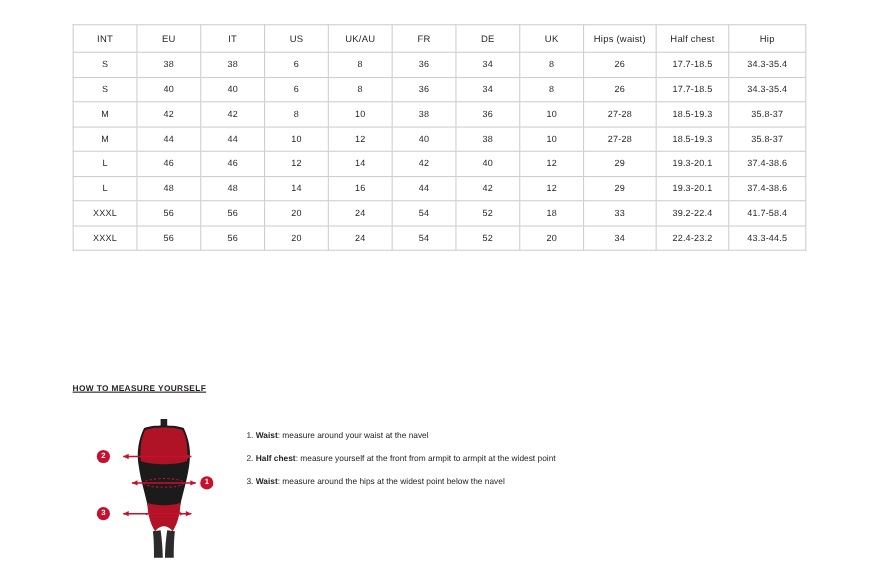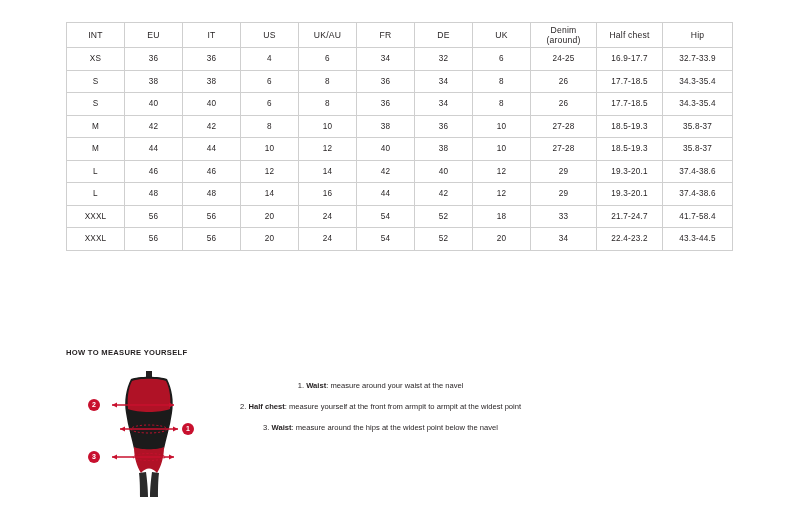--- a/index.html
+++ b/index.html
@@ -65,38 +65,38 @@
     position: absolute;
     left: 66px;
     top: 348px;
     width: 680px;
   }
   .measure-title {
     font-size: 7.6px;
     font-weight: bold;
     letter-spacing: 0.3px;
     color: #231f20;
-    margin-bottom: 12px;
+    margin-bottom: 22px;
+    text-decoration: underline;
   }
   .measure-body {
     position: relative;
     display: flex;
     align-items: flex-start;
   }
   .figure-area {
     position: relative;
     width: 110px;
     height: 130px;
     margin-left: 28px;
     flex: none;
   }
   .steps {
-    margin-left: 36px;
+    margin-left: 20px;
     padding-top: 12px;
-    text-align: center;
   }
   .step {
     font-size: 7.6px;
     color: #231f20;
     margin-bottom: 12px;
     line-height: 1.2;
   }
   .step b { font-weight: bold; }
 
   
@@ -143,39 +143,26 @@
       <thead>
         <tr>
           <th>INT</th>
           <th>EU</th>
           <th>IT</th>
           <th>US</th>
           <th>UK/AU</th>
           <th>FR</th>
           <th>DE</th>
           <th>UK</th>
-          <th>Denim (around)</th>
+          <th>Hips (waist)</th>
           <th>Half chest</th>
           <th>Hip</th>
         </tr>
       </thead>
       <tbody>
-        <tr>
-          <td>XS</td>
-          <td>36</td>
-          <td>36</td>
-          <td>4</td>
-          <td>6</td>
-          <td>34</td>
-          <td>32</td>
-          <td>6</td>
-          <td>24-25</td>
-          <td>16.9-17.7</td>
-          <td>32.7-33.9</td>
-        </tr>
         <tr>
           <td>S</td>
           <td>38</td>
           <td>38</td>
           <td>6</td>
           <td>8</td>
           <td>36</td>
           <td>34</td>
           <td>8</td>
           <td>26</td>
@@ -250,21 +237,21 @@
         <tr>
           <td>XXXL</td>
           <td>56</td>
           <td>56</td>
           <td>20</td>
           <td>24</td>
           <td>54</td>
           <td>52</td>
           <td>18</td>
           <td>33</td>
-          <td>21.7-24.7</td>
+          <td>39.2-22.4</td>
           <td>41.7-58.4</td>
         </tr>
         <tr>
           <td>XXXL</td>
           <td>56</td>
           <td>56</td>
           <td>20</td>
           <td>24</td>
           <td>54</td>
           <td>52</td>

